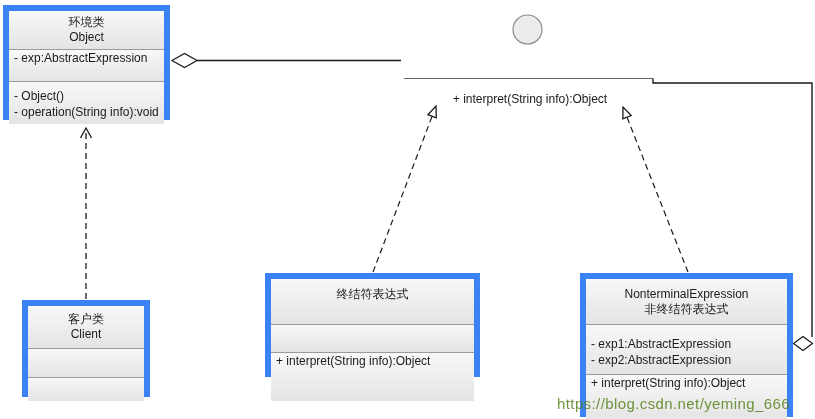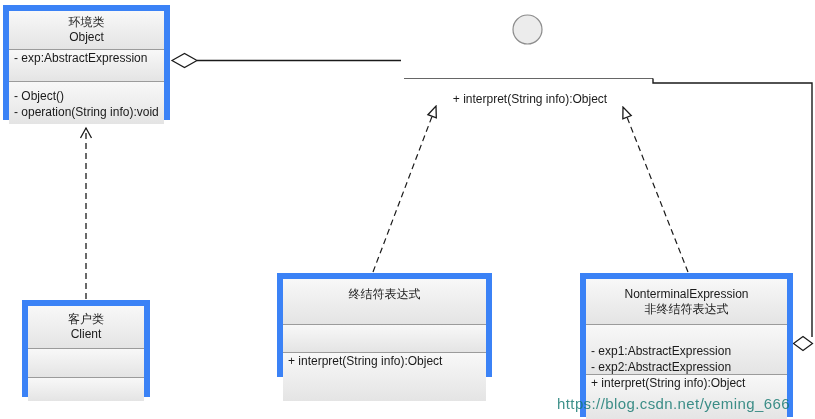--- a/index.html
+++ b/index.html
@@ -16,21 +16,21 @@
     box-sizing:border-box;overflow:hidden;
     background:linear-gradient(180deg,#f8f8f8 0%,#e4e4e4 100%);
   }
   .sec + .sec{border-top:1px solid #9b9b9b;}
   .title{text-align:center;line-height:15px;}
   .row{padding:0 5px;line-height:16px;white-space:nowrap;}
   .vcenter{display:flex;flex-direction:column;justify-content:flex-start;}
   .txt{position:absolute;line-height:14px;white-space:nowrap;}
   .watermark{
     position:absolute;z-index:10;pointer-events:none;
-    font-size:15px;color:#0f766e;opacity:.8;letter-spacing:.4px;white-space:nowrap;
+    font-size:15px;color:#4d7c0f;opacity:.8;letter-spacing:.4px;white-space:nowrap;
   }
 </style>
 </head>
 <body>
 
 <div id="stage">
 
   <svg id="wires" viewBox="0 0 815 419" xmlns="http://www.w3.org/2000/svg">
     <defs>
       <marker id="mTri" viewBox="0 0 14 12" refX="12.5" refY="6" markerWidth="14" markerHeight="12" orient="auto" markerUnits="userSpaceOnUse">
@@ -81,36 +81,36 @@
 
   <div class="box" style="left:22px;top:300px;width:128px;height:97px">
     <div class="sec title" style="height:42px;padding-top:6px">
       <div>客户类</div>
       <div>Client</div>
     </div>
     <div class="sec" style="height:29px"></div>
     <div class="sec" style="height:24px"></div>
   </div>
 
-  <div class="box" style="left:277px;top:273px;width:215px;height:104px">
+  <div class="box" style="left:265px;top:273px;width:215px;height:104px">
     <div class="sec title" style="height:45px;padding-top:8px">
       <div>终结符表达式</div>
     </div>
     <div class="sec" style="height:28px"></div>
     <div class="sec vcenter" style="height:49px">
       <div class="row">+ interpret(String info):Object</div>
     </div>
   </div>
 
   <div class="box" style="left:580px;top:273px;width:213px;height:144px">
     <div class="sec title" style="height:45px;padding-top:8px">
       <div>NonterminalExpression</div>
       <div>非终结符表达式</div>
     </div>
-    <div class="sec" style="height:50px;padding-top:18px">
+    <div class="sec" style="height:50px;padding-top:11px">
       <div class="row">- exp1:AbstractExpression</div>
       <div class="row">- exp2:AbstractExpression</div>
     </div>
     <div class="sec vcenter" style="height:47px">
       <div class="row">+ interpret(String info):Object</div>
     </div>
   </div>
 
   <div class="watermark" style="left:557px;top:395px">https://blog.csdn.net/yeming_666</div>
 

